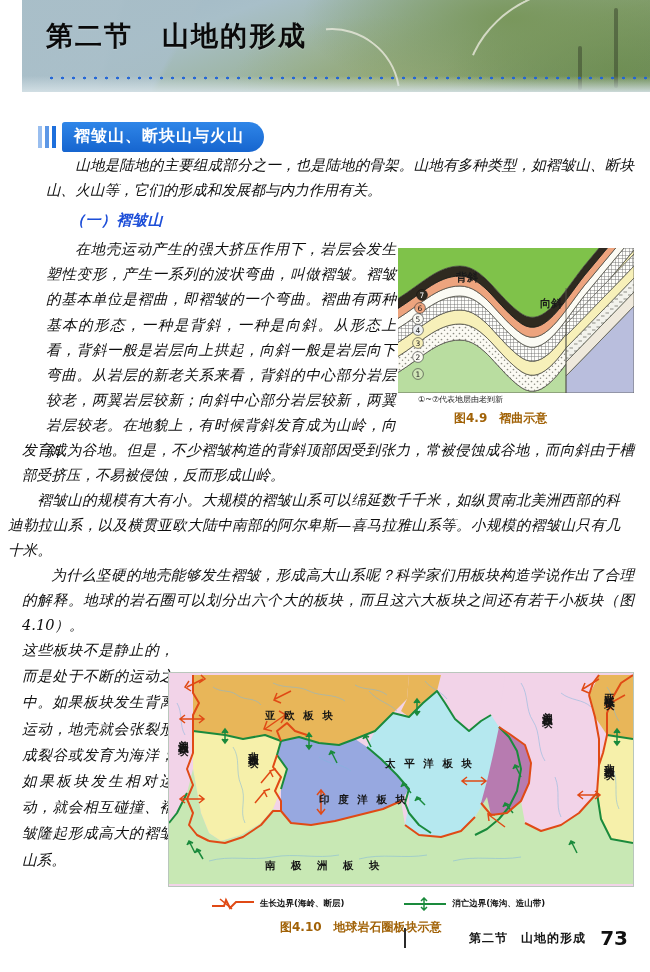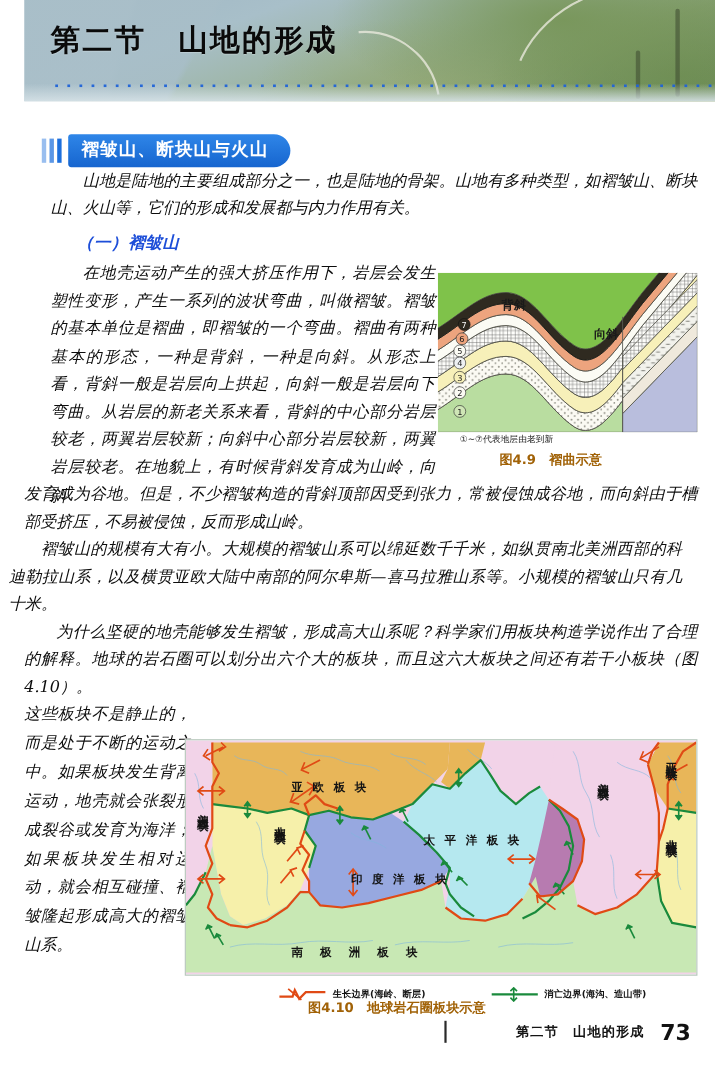--- a/index.html
+++ b/index.html
@@ -125,28 +125,28 @@
     border: 1px solid #b9c7bc; overflow:hidden;
     background:#eaf4ef;
   }
   .map .plate-lbl {
     position:absolute; font-family:"DejaVu Serif","Liberation Serif",serif;
     font-size:10.5px; font-weight:700; color:#141414; letter-spacing:2.5px; white-space:nowrap;
   }
   .map .plate-lbl.vert { writing-mode: vertical-rl; letter-spacing:2px; }
   .legend {
     position:absolute; left: 42px; top: 223px; width: 420px; height: 18px;
-    display:flex; gap: 58px; align-items:center;justify-content:center;
+    display:flex; gap: 58px; align-items:center;
   }
   .legend .item { display:flex; align-items:center; gap:6px; }
   .legend .txt {
     font-family:"DejaVu Sans","Liberation Sans",sans-serif;
     font-size:8.5px; font-weight:700; color:#141414; white-space:nowrap;
   }
-  .fig410 .fig-cap { left: 112px; top: 236px; }
+  .fig410 .fig-cap { left: 112px; top: 247px; }
 
   
   .footer { position:absolute; left: 0; bottom: 18px; width: 650px; height: 26px; }
   .footer .rule { position:absolute; left: 404px; top: 0; width: 1.5px; height: 20px; background:#2a2a2a; }
   .footer .ftxt {
     position:absolute; right: 64px; top: 2px;
     font-family:"DejaVu Sans","Liberation Sans",sans-serif;
     font-weight:700; font-size:12px; color:#141414; letter-spacing:1px; white-space:nowrap;
   }
   .footer .pno {

